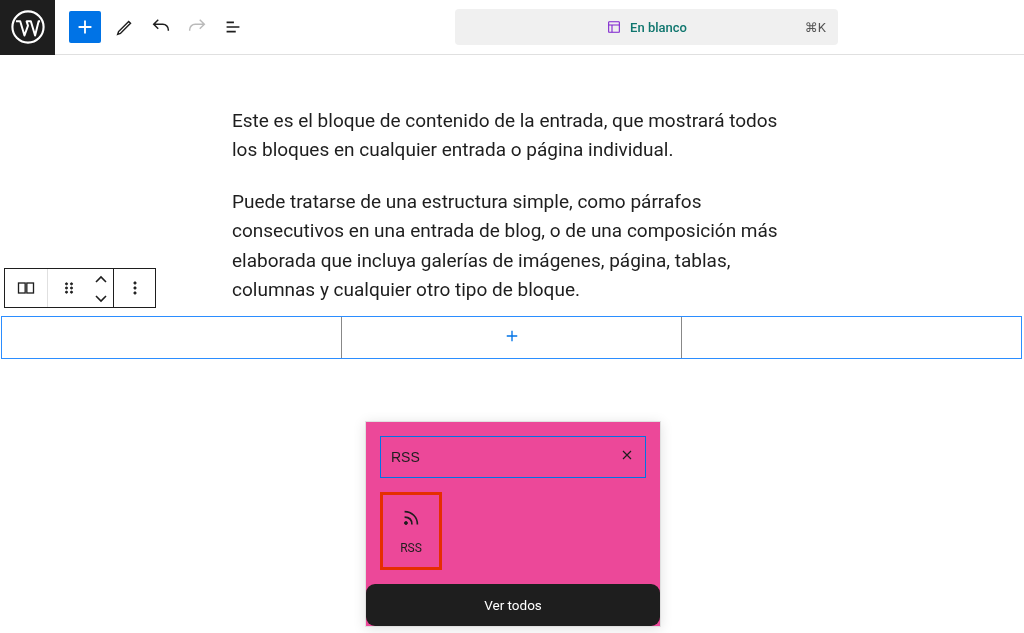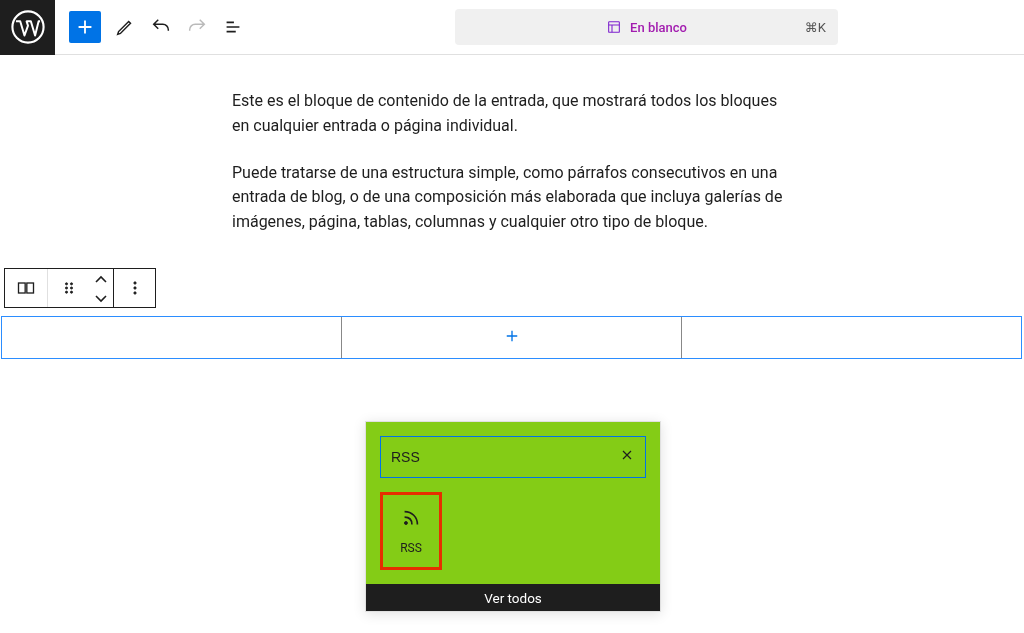--- a/index.html
+++ b/index.html
@@ -8,50 +8,50 @@
   .topbar { height: 55px; border-bottom: 1px solid #e0e0e0; display: flex; align-items: center; }
   .wp-logo { width: 55px; height: 55px; background: #1e1e1e; display: flex; align-items: center; justify-content: center; }
   .wp-logo svg { width: 34px; height: 34px; fill: #fff; }
   .tool-group { display: flex; align-items: center; gap: 0; padding-left: 14px; }
   .tool-btn { width: 36px; height: 36px; display: flex; align-items: center; justify-content: center; background: transparent; border: none; border-radius: 2px; color: #1e1e1e; }
   .tool-btn.primary { background: #0073e6; color: #fff; width: 32px; height: 32px; border-radius: 2px; margin-right: 6px; }
   .tool-btn svg { width: 22px; height: 22px; stroke: currentColor; fill: none; }
   .tool-btn.primary svg { stroke: #fff; }
   .tool-btn.disabled { opacity: 0.3; }
   .template-pill { margin-left: auto; margin-right: 186px; height: 36px; width: 383px; background: #f0f0f0; border-radius: 4px; display: flex; align-items: center; justify-content: center; gap: 8px; position: relative; color: #6b21a8; font-size: 13px; }
-  .template-pill .label { color: #a21caf; font-weight: 500; }
+  .template-pill .label { color: #0f766e; font-weight: 500; }
   .template-pill .shortcut { position: absolute; right: 12px; color: #555; font-size: 13px; }
   .template-pill svg { width: 16px; height: 16px; stroke: #7e22ce; fill: none; }
   
   .content { padding: 34px 0 0 0; }
-  .para { width: 560px; margin: 0 auto; font-size: 16px; line-height: 1.55; color: #1e1e1e; margin-bottom: 22px; }
+  .para { width: 560px; margin: 17px auto; font-size: 19px; line-height: 1.55; color: #1e1e1e; margin-bottom: 22px; }
   
   .block-toolbar { position: absolute; left: 4px; top: 268px; height: 40px; display: flex; border: 1px solid #1e1e1e; background: #fff; }
   .bt-cell { width: 42px; display: flex; align-items: center; justify-content: center; }
   .bt-sep { border-left: 1px solid #e0e0e0; }
   .bt-cell svg { width: 20px; height: 20px; stroke: #1e1e1e; fill: none; }
   .bt-cell.sepmain { border-left: 1px solid #1e1e1e; }
   .bt-move { width: 24px; display: flex; flex-direction: column; align-items: center; justify-content: center; }
   .bt-move svg { width: 14px; height: 9px; stroke: #1e1e1e; fill: none; }
   
   .columns-wrap { position: absolute; top: 316px; left: 1px; width: 1021px; height: 43px; border: 1.5px solid #2b8dff; display: flex; }
   .col { flex: 1; }
   .col.mid { border-left: 1px solid #888; border-right: 1px solid #888; display: flex; align-items: center; justify-content: center; }
   .col.mid svg { width: 18px; height: 18px; stroke: #0073e6; fill: none; }
   
-  .inserter { position: absolute; left: 365px; top: 421px; width: 296px; background: #84cc16; border: 1px solid #e0e0e0; box-shadow: 0 2px 12px rgba(0,0,0,0.12); }
+  .inserter { position: absolute; left: 365px; top: 421px; width: 296px; background: #ec4899; border: 1px solid #e0e0e0; box-shadow: 0 2px 12px rgba(0,0,0,0.12); }
   .search-wrap { padding: 14px; }
   .search-box { border: 1.5px solid #0073e6; height: 42px; display: flex; align-items: center; padding: 0 10px; }
   .search-box input { flex: 1; border: none; outline: none; font-size: 14px; color: #1e1e1e; background: transparent; }
   .search-box .clear { color: #1e1e1e; }
   .results { padding: 0 14px 14px 14px; display: flex; }
   .result-card { width: 62px; height: 78px; border: 3px solid #e62e00; display: flex; flex-direction: column; align-items: center; justify-content: center; gap: 12px; }
   .result-card svg { width: 22px; height: 22px; stroke: #1e1e1e; fill: none; }
   .result-card .lbl { font-size: 12px; color: #1e1e1e; }
-  .footer-btn { background: #1e1e1e; color: #fff; text-align: center; height: 27px; display: flex; align-items: center; justify-content: center; font-size: 13.5px; }
+  .footer-btn { background: #1e1e1e; color: #fff; text-align: center; height: 42px; display: flex; align-items: center; justify-content: center; font-size: 13.5px; border-radius: 9px; }
 </style>
 </head>
 <body>
 
 <div class="topbar">
   <div class="wp-logo">
     <svg viewBox="0 0 24 24">
         <circle cx="12" cy="12" r="11" fill="none" stroke="#fff" stroke-width="1.5"></circle>
         <path d="M3.5 8h3l3 10 2.5-7-1-3h3l3 10 2.5-10h1" stroke="#fff" stroke-width="1.4" fill="none" stroke-linejoin="round"></path>
       </svg>

